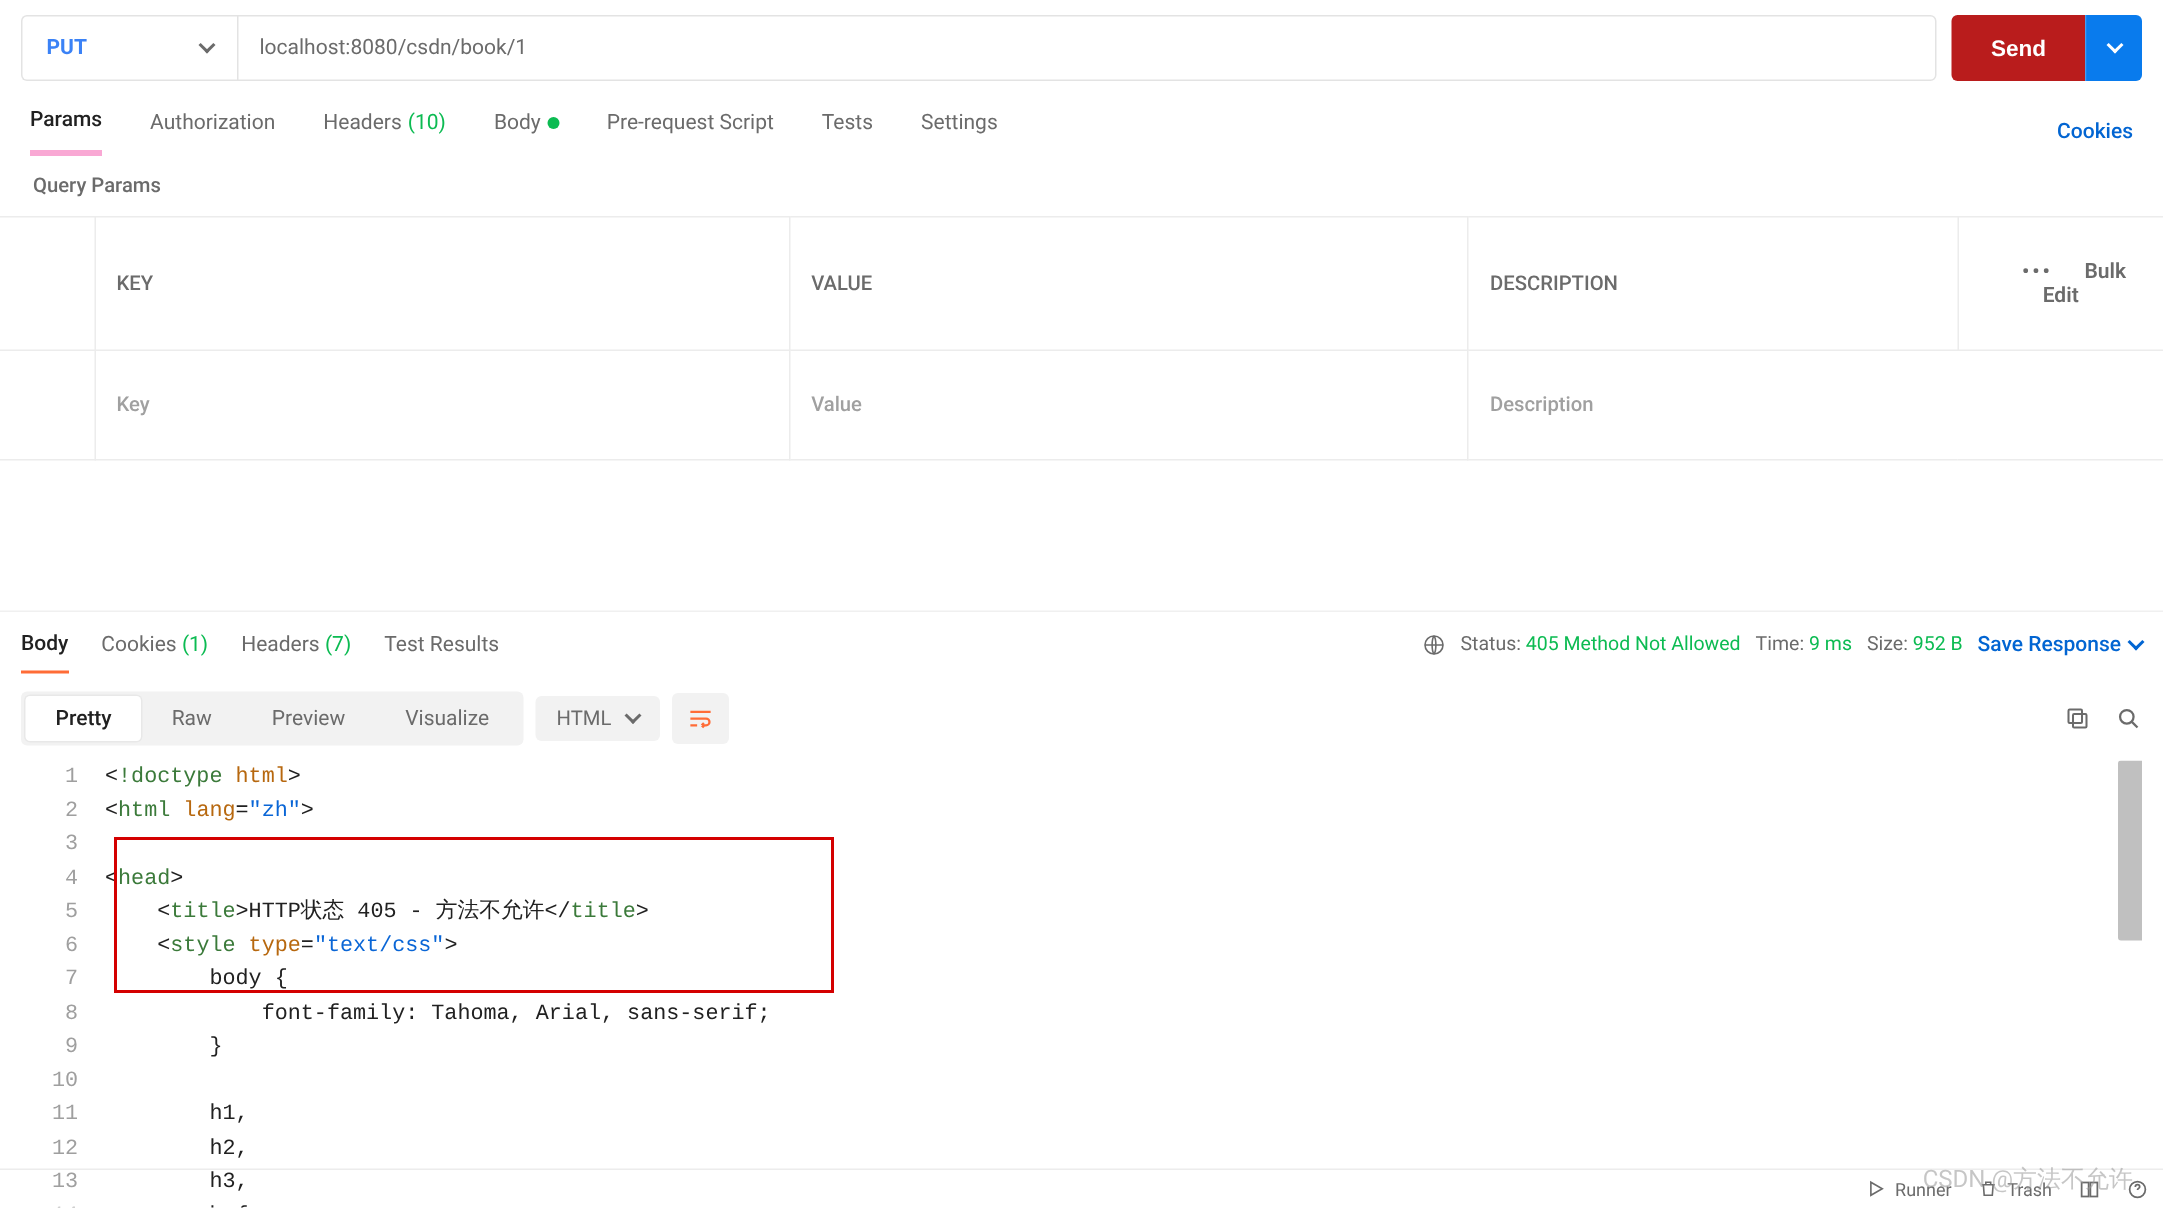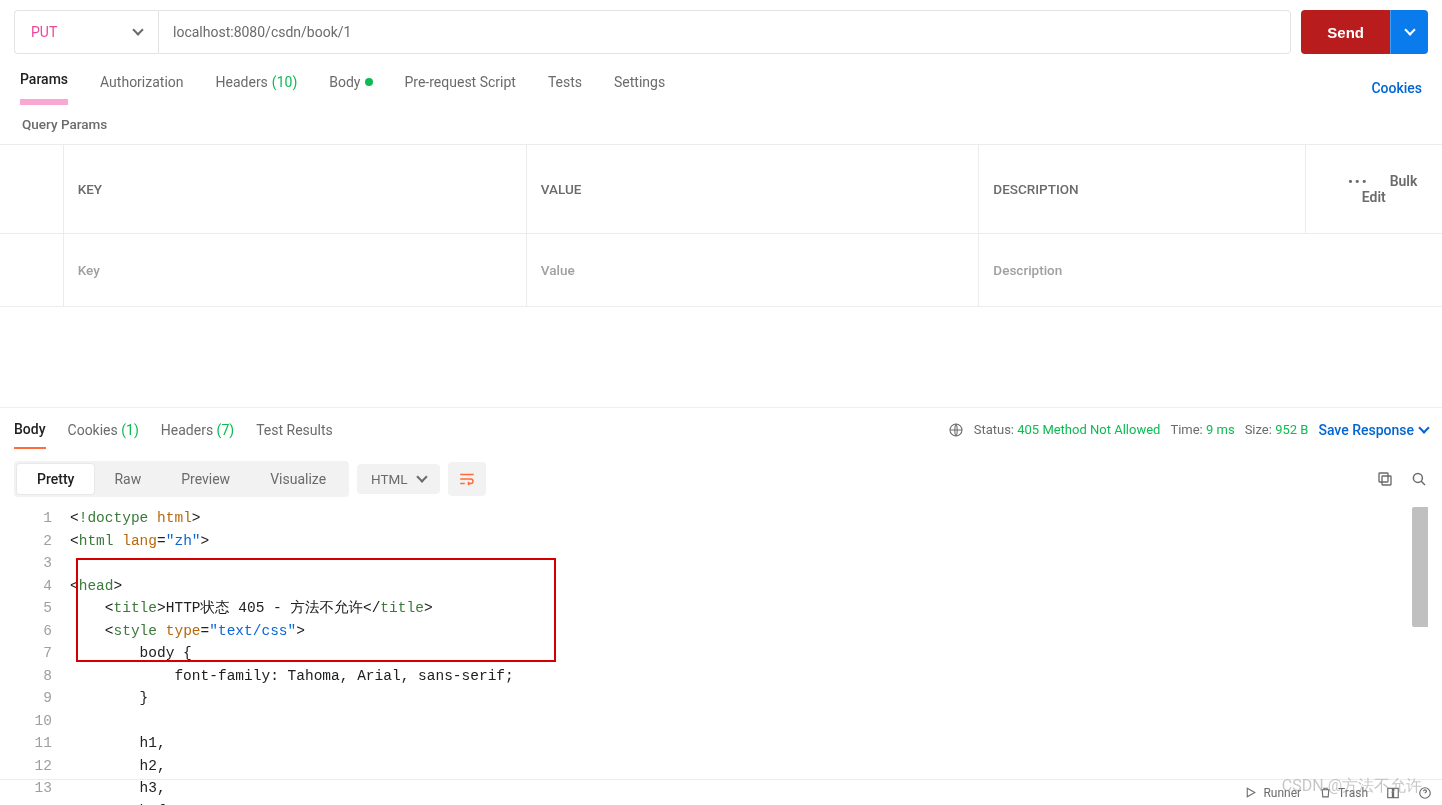--- a/index.html
+++ b/index.html
@@ -20,22 +20,22 @@
     gap: 0;
     align-items: stretch;
   }
   .method-select {
     width: 144px;
     border: 1px solid #e3e3e3;
     border-right: none;
     border-radius: 4px 0 0 4px;
     display: flex; align-items: center;
     padding: 0 16px;
-    font-weight: 400; font-size: 14px;
-    color: #ec4899;
+    font-weight: 700; font-size: 14px;
+    color: #3b82f6;
     height: 44px;
     justify-content: space-between;
     cursor: pointer;
   }
   .url-input {
     flex: 1;
     border: 1px solid #e3e3e3;
     border-radius: 0 4px 4px 0;
     padding: 0 14px;
     font-size: 14px;
@@ -73,21 +73,21 @@
     height: 40px;
   }
   .req-tab {
     padding: 0 0 12px 0;
     margin-right: 32px;
     font-size: 14px;
     color: #6b6b6b;
     cursor: pointer;
     display: flex; align-items: center; gap: 4px;
   }
-  .req-tab.active { color: #212121; border-bottom: 6px solid #f9a8d4; font-weight: 500;}
+  .req-tab.active { color: #212121; border-bottom: 4px solid #f9a8d4; font-weight: 500;}
   .num-green { color: #0cbb52; }
   .dot-green { width:8px;height:8px;border-radius:50%;background:#0cbb52;display:inline-block; }
   .cookies-link { margin-left: auto; color: #0265d2; font-size: 14px; cursor: pointer; font-weight:500;}
   .sec-label { padding: 8px 22px 12px; font-size:13.5px; color:#6b6b6b; font-weight:500; }
   
   .params-table { width: 100%; border-collapse: collapse; font-size: 13.5px; }
   .params-table th, .params-table td {
     border: 1px solid #ececec;
     text-align: left;
     padding: 28px 14px;

